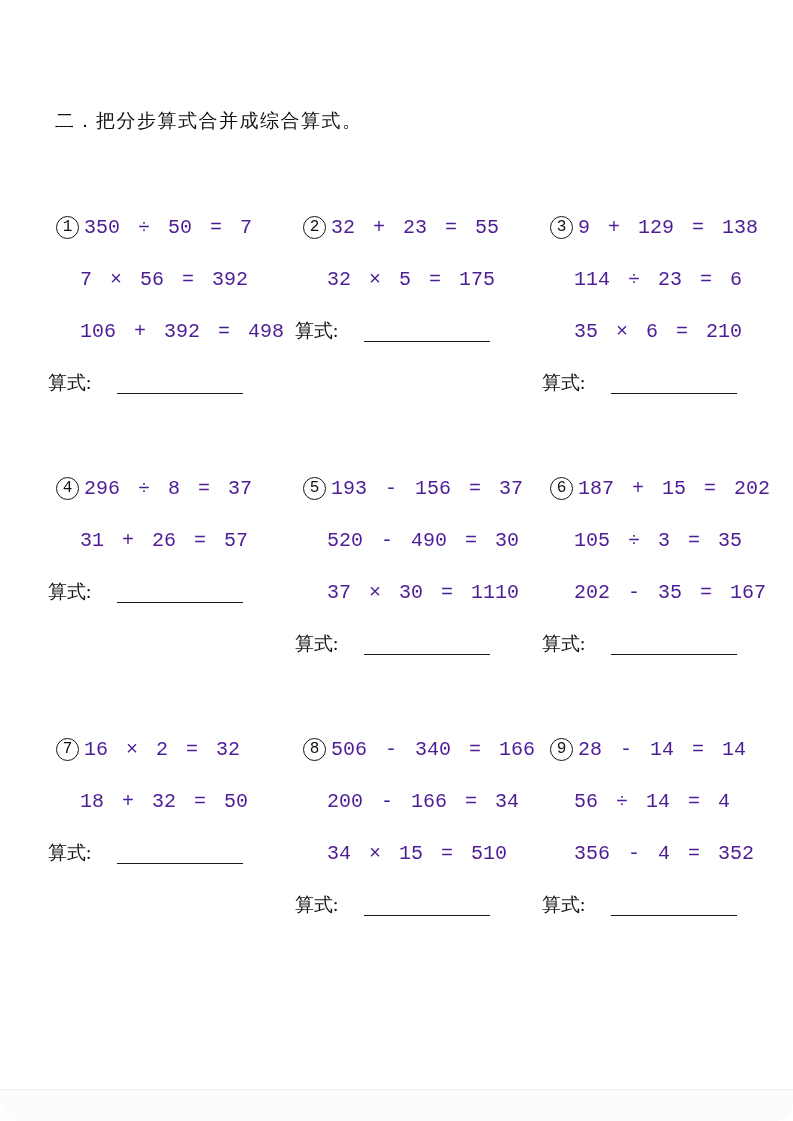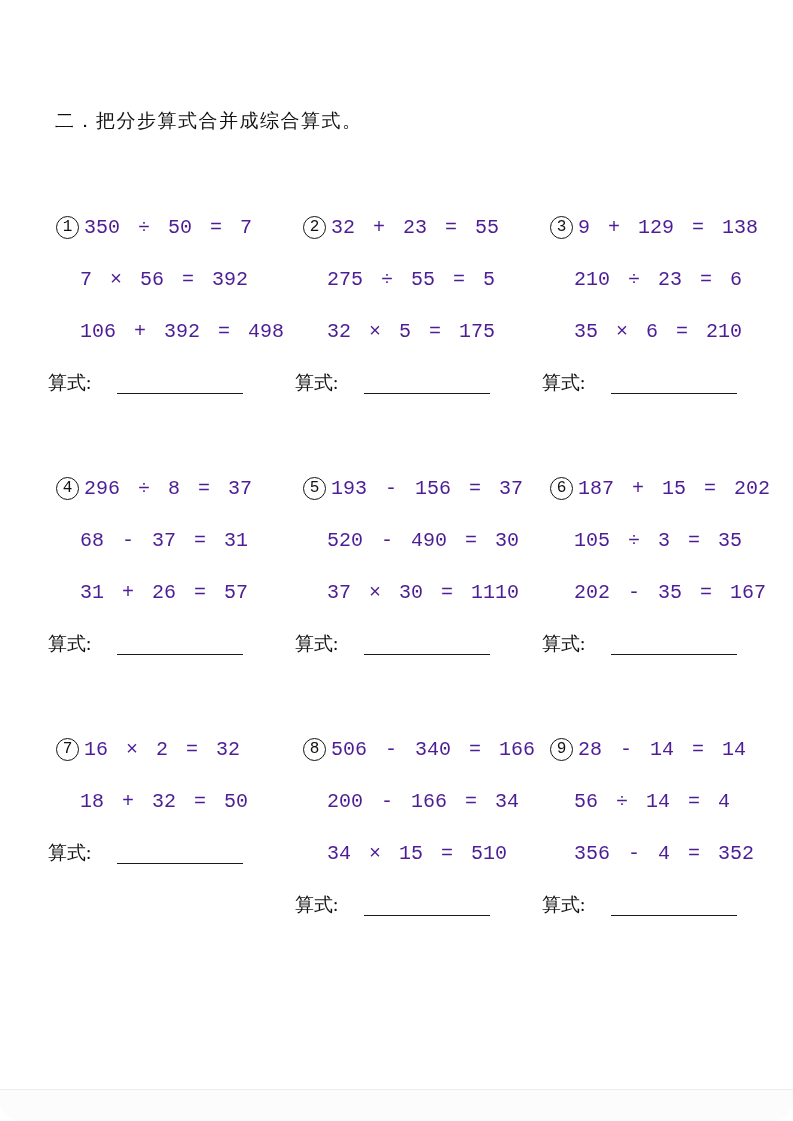--- a/index.html
+++ b/index.html
@@ -106,60 +106,54 @@
     </div>
 
     <div class="cell">
       <div class="line line-first">
         <span class="badge">
             <span>2</span>
           </span>
         <span class="eq">32 + 23 = 55</span>
       </div>
       <div class="line line-indent">
-          <span class="eq">275 ÷ 55 = 5</span>
-        </div>
-      <div class="line line-indent">
           <span class="eq">32 × 5 = 175</span>
         </div>
       <div class="ans">
         <span class="ans-label">算式:</span>
         <span class="blank"></span>
       </div>
     </div>
 
     <div class="cell">
       <div class="line line-first">
         <span class="badge">
             <span>3</span>
           </span>
         <span class="eq">9 + 129 = 138</span>
       </div>
       <div class="line line-indent">
-          <span class="eq">210 ÷ 23 = 6</span>
+          <span class="eq">114 ÷ 23 = 6</span>
         </div>
       <div class="line line-indent">
           <span class="eq">35 × 6 = 210</span>
         </div>
       <div class="ans">
         <span class="ans-label">算式:</span>
         <span class="blank"></span>
       </div>
     </div>
 
     <div class="cell">
       <div class="line line-first">
         <span class="badge">
             <span>4</span>
           </span>
         <span class="eq">296 ÷ 8 = 37</span>
       </div>
-      <div class="line line-indent">
-          <span class="eq">68 - 37 = 31</span>
-        </div>
       <div class="line line-indent">
           <span class="eq">31 + 26 = 57</span>
         </div>
       <div class="ans">
         <span class="ans-label">算式:</span>
         <span class="blank"></span>
       </div>
     </div>
 
     <div class="cell">

